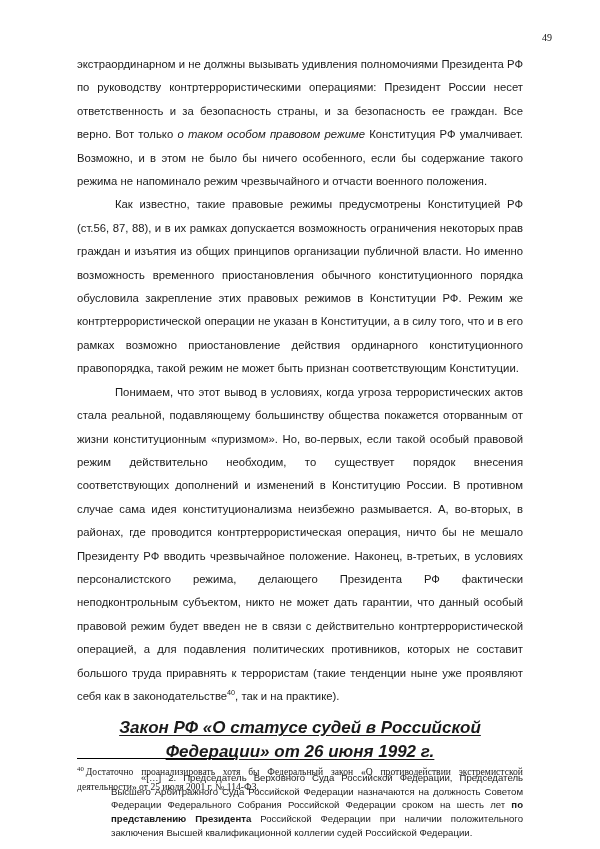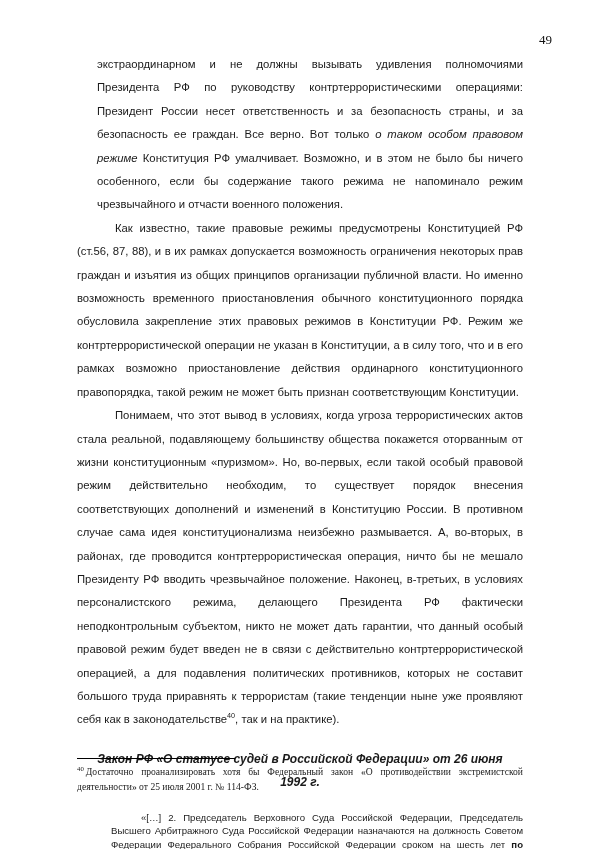--- a/index.html
+++ b/index.html
@@ -18,21 +18,21 @@
   .page {
     position: absolute;
     inset: 0;
     background: #ffffff;
   }
   .page-number {
     position: absolute;
     top: 33px;
     right: 48px;
     font-family: "Liberation Serif", serif;
-    font-size: 13px;
+    font-size: 10px;
     line-height: 1;
     color: #111;
   }
   .content {
     position: absolute;
     left: 77px;
     top: 53px;
     width: 446px;
   }
   p.body-par {
@@ -40,32 +40,32 @@
     text-align: justify;
     text-justify: inter-word;
     font-size: 11.3px;
     line-height: 23.4px;
     color: #1a1a1a;
     text-indent: 38px;
     hyphens: none;
   }
   p.body-par.no-indent {
     text-indent: 0;
-    margin-left: 20px;
   }
   .it {
     font-style: italic;
   }
   .law-heading {
-    margin: 16px;
+    margin: 8px;
     text-align: center;
-    font-size: 12px;
+    font-size: 17px;
     line-height: 23.4px;
     font-style: italic;
     font-weight: bold;
+    text-decoration: underline;
     text-underline-offset: 2px;
     color: #1a1a1a;
   }
   .quote-block {
     margin: 0;
     padding-left: 34px;
     padding-right: 0px;
     font-size: 9.6px;
     line-height: 13.6px;
     text-align: justify;

